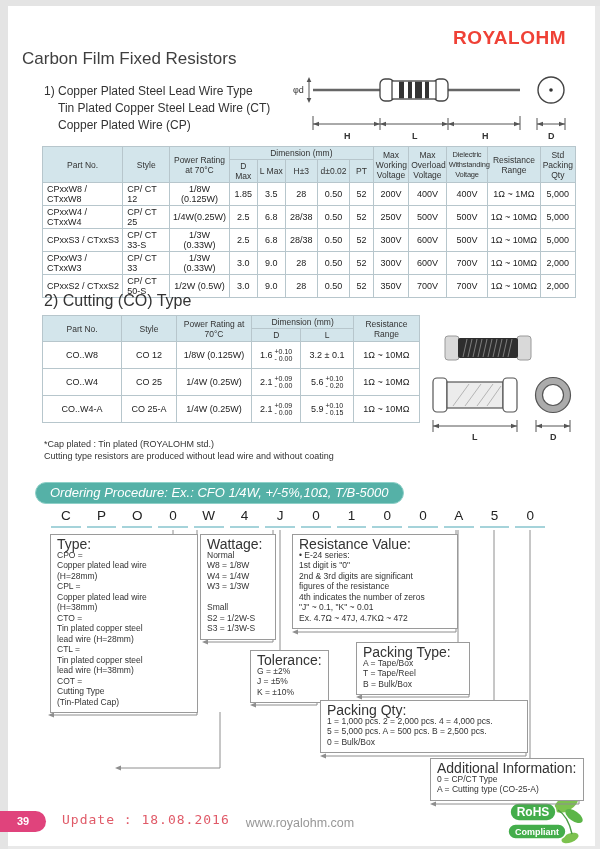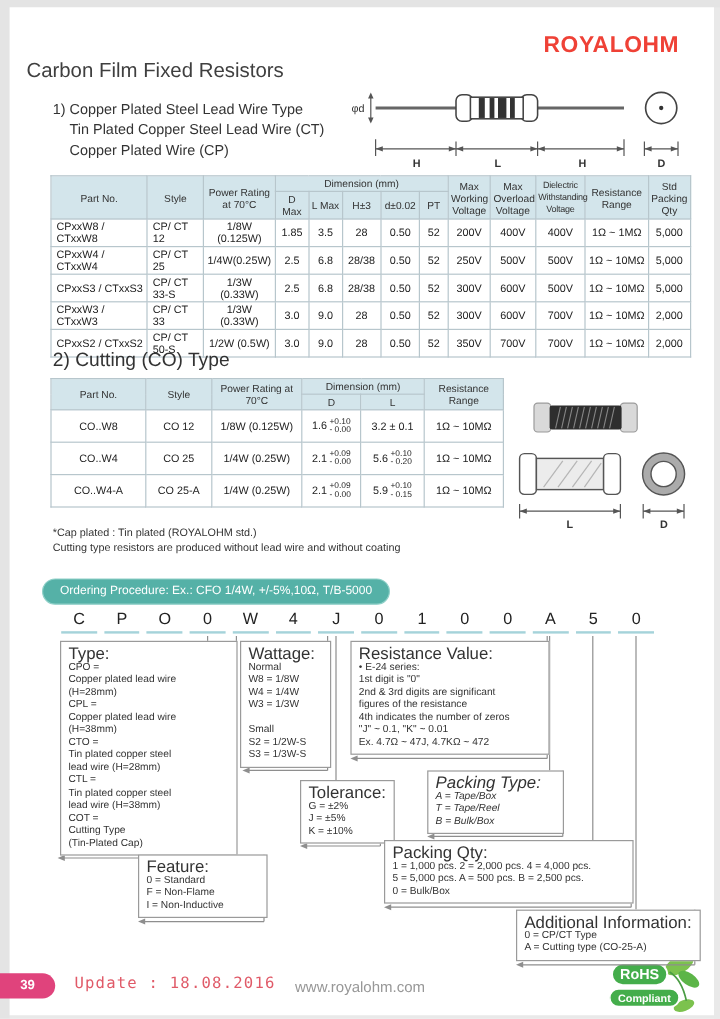--- a/index.html
+++ b/index.html
@@ -20,31 +20,31 @@
   #t1{left:42px;top:146px;width:534px;border:1px solid #9db2ba;}
   #t1 td{height:17px;}
   #t1 td.tl{text-align:left;padding-left:4px;}
   #t2{left:42px;top:315px;width:378px;border:1px solid #9db2ba;}
   #t2 td{height:24px;}
   th.small{font-size:7.5px;letter-spacing:-.2px;}
   .tol{display:inline-flex;flex-direction:column;font-size:7px;line-height:7.5px;text-align:left;vertical-align:middle;margin-left:2px;}
   .sec2-head{position:absolute;left:44px;top:292px;font-size:16px;color:#333;}
   .notes{position:absolute;left:44px;top:438px;font-size:9px;line-height:12px;color:#333;}
   .cutimg{position:absolute;left:425px;top:316px;}
-  .obadge{position:absolute;left:35px;top:482px;height:20px;line-height:20px;padding:0 14px;background:#55b1a7;border:1px solid #8fd0c8;border-radius:11px;color:#fff;font-size:10px;}
+  .obadge{position:absolute;left:35px;top:482px;height:20px;line-height:20px;padding:0 14px;background:#55b1a7;border:1px solid #8fd0c8;border-radius:11px;color:#fff;font-size:13px;font-style:italic;}
   #code-row{position:absolute;left:48px;top:508px;width:500px;display:flex;}
   .code-cell{flex:1;text-align:center;font-size:13.5px;color:#222;}
   .code-cell .u{height:2px;background:#a5d3da;margin:3px 3px 0 3px;}
   .obox{position:absolute;background:#fff;border:1px solid #9a9a9a;padding:4px 6px 5px 6px;font-size:8.5px;line-height:10.5px;color:#333;white-space:nowrap;z-index:2;}
   .obox .obox-title{font-size:14px;}
   #box-type{left:50px;top:534px;min-width:134px;}
   #box-wattage{left:200px;top:534px;min-width:62px;}
   #box-tolerance{left:250px;top:650px;min-width:56px;}
   #box-resistance{left:292px;top:534px;min-width:152px;}
-  #box-packing-type{left:356px;top:642px;min-width:100px;font-style:italic;}
+  #box-packing-type{left:356px;top:642px;min-width:100px;}
   #box-packing-qty{left:320px;top:700px;min-width:194px;}
   #box-feature{left:115px;top:712px;min-width:94px;}
   #box-addinfo{left:430px;top:758px;min-width:140px;}
   #conn{position:absolute;left:0;top:0;z-index:1;pointer-events:none;}
   .pagenum{position:absolute;left:0;top:811px;width:46px;height:21px;background:#e0437c;border-radius:0 11px 11px 0;color:#fff;font-size:11px;font-weight:bold;text-align:center;line-height:21px;}
   .update{position:absolute;left:62px;top:812px;font-family:"DejaVu Sans Mono",monospace;font-size:13px;letter-spacing:1px;color:#e05a68;}
   .site{position:absolute;left:50%;transform:translateX(-50%);top:816px;font-size:12.5px;color:#979797;}
   .rohs{position:absolute;right:16px;top:794px;}
 </style>
 </head>
@@ -441,26 +441,20 @@
       <div class="obox-ln">A = Tape/Box</div>
       <div class="obox-ln">T = Tape/Reel</div>
       <div class="obox-ln">B = Bulk/Box</div>
     </div>
   <div class="obox" id="box-packing-qty">
       <div class="obox-title">Packing Qty:</div>
       <div class="obox-ln">1 = 1,000 pcs.  2 = 2,000 pcs.   4 = 4,000 pcs.</div>
       <div class="obox-ln">5 = 5,000 pcs.  A = 500 pcs.       B = 2,500 pcs.</div>
       <div class="obox-ln">0 = Bulk/Box</div>
     </div>
-  <div class="obox" id="box-feature">
-      <div class="obox-title">Feature:</div>
-      <div class="obox-ln">0 = Standard</div>
-      <div class="obox-ln">F = Non-Flame</div>
-      <div class="obox-ln">I = Non-Inductive</div>
-    </div>
   <div class="obox" id="box-addinfo">
       <div class="obox-title">Additional Information:</div>
       <div class="obox-ln">0 = CP/CT Type</div>
       <div class="obox-ln">A = Cutting type (CO-25-A)</div>
     </div>
 
   <div class="pagenum">39</div>
   <div class="update">Update : 18.08.2016</div>
   <div class="site">www.royalohm.com</div>
   <svg class="rohs" width="76" height="54" viewBox="0 0 76 54">

